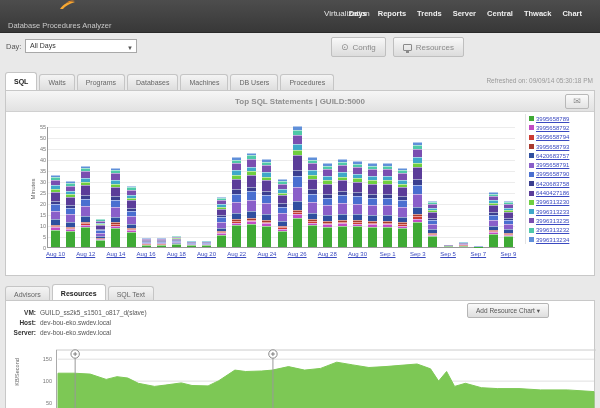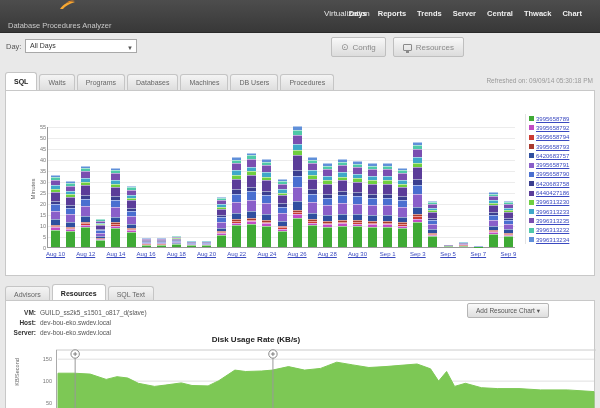--- a/index.html
+++ b/index.html
@@ -125,20 +125,24 @@
       <div class="tab">Waits</div>
       <div class="tab">Programs</div>
       <div class="tab">Databases</div>
       <div class="tab">Machines</div>
       <div class="tab">DB Users</div>
       <div class="tab">Procedures</div>
     </div>
   <div class="refreshed">Refreshed on: 09/09/14 05:30:18 PM</div>
 
   <div class="panel">
+    <div class="panel-hd">
+      <div class="ttl">Top SQL Statements | GUILD:5000</div>
+      <div class="mail-btn"><span>✉</span></div>
+    </div>
     <div class="ylab-minutes">Minutes</div>
     <div class="plot">
         <div class="ytick" style="top: 118px;">0</div>
         <div class="grid" style="top: 109.5px;"></div>
         <div class="ytick" style="top: 107px;">5</div>
         <div class="grid" style="top: 98.5px;"></div>
         <div class="ytick" style="top: 96px;">10</div>
         <div class="grid" style="top: 87.5px;"></div>
         <div class="ytick" style="top: 85px;">15</div>
         <div class="grid" style="top: 76.5px;"></div>
@@ -748,21 +752,20 @@
         </div>
         <div class="frow" style="top: 28px;">
           <span class="flab">Server:</span>
           <span class="fval">dev-bou-eko.swdev.local</span>
         </div>
       </div>
     <div class="add-btn">
       <span>Add Resource Chart</span>
       <span> ▾</span>
     </div>
-    <div class="dtitle">Disk Usage Rate (KB/s)</div>
     <div class="ylab-kb">KB/Second</div>
     <div id="kbticks">
         <div class="kbtick" style="top: 55.1667px;">150</div>
         <div class="kbtick" style="top: 77.1111px;">100</div>
         <div class="kbtick" style="top: 99.0556px;">50</div>
       </div>
     <svg class="areachart" width="540" height="67" id="areasvg">
         <line x1="2" x2="538" y1="13.166666666666664" y2="13.166666666666664" stroke="#e0e0e0" stroke-width="1"></line>
         <line x1="2" x2="538" y1="35.11111111111111" y2="35.11111111111111" stroke="#e0e0e0" stroke-width="1"></line>
         <line x1="2" x2="538" y1="57.05555555555556" y2="57.05555555555556" stroke="#e0e0e0" stroke-width="1"></line>

